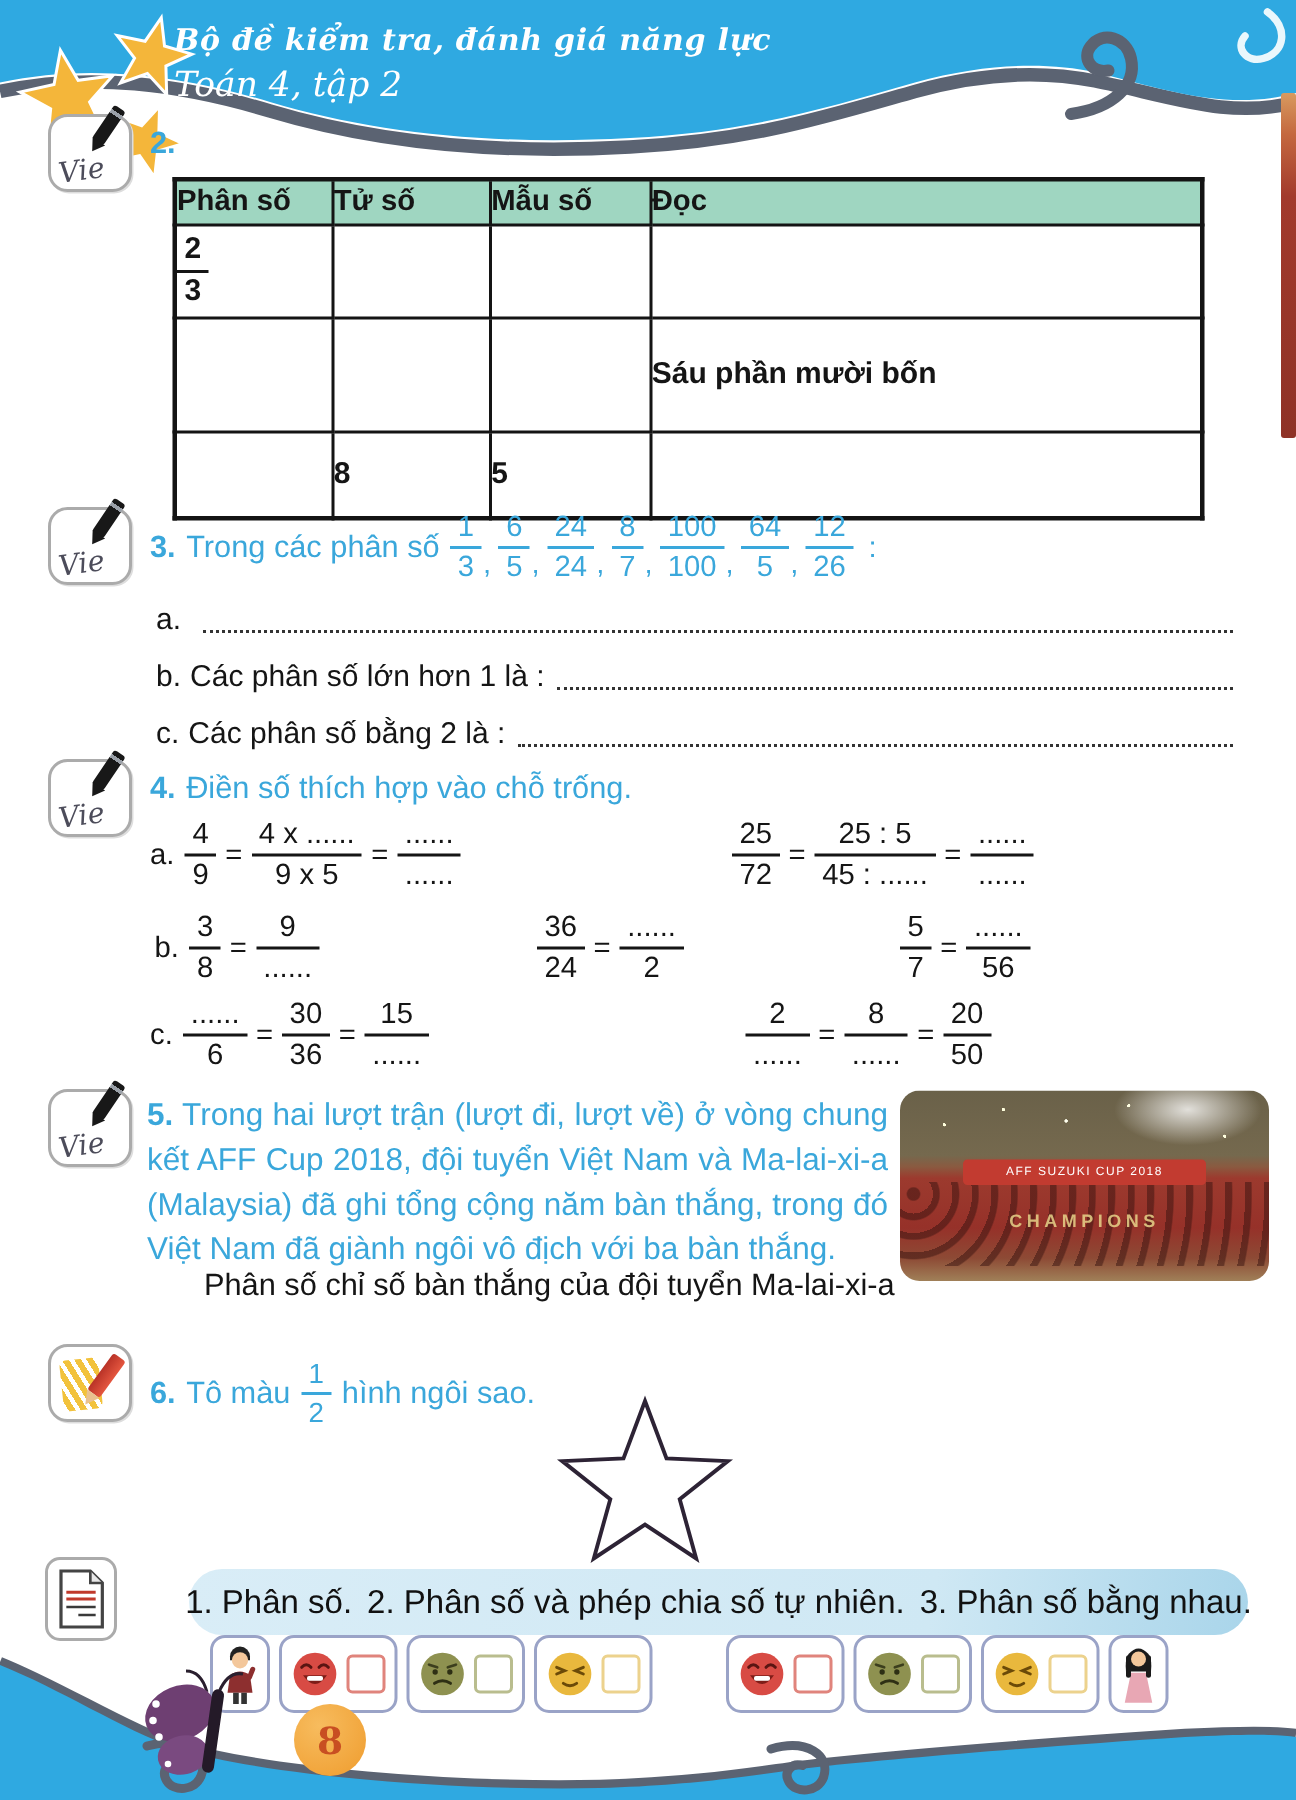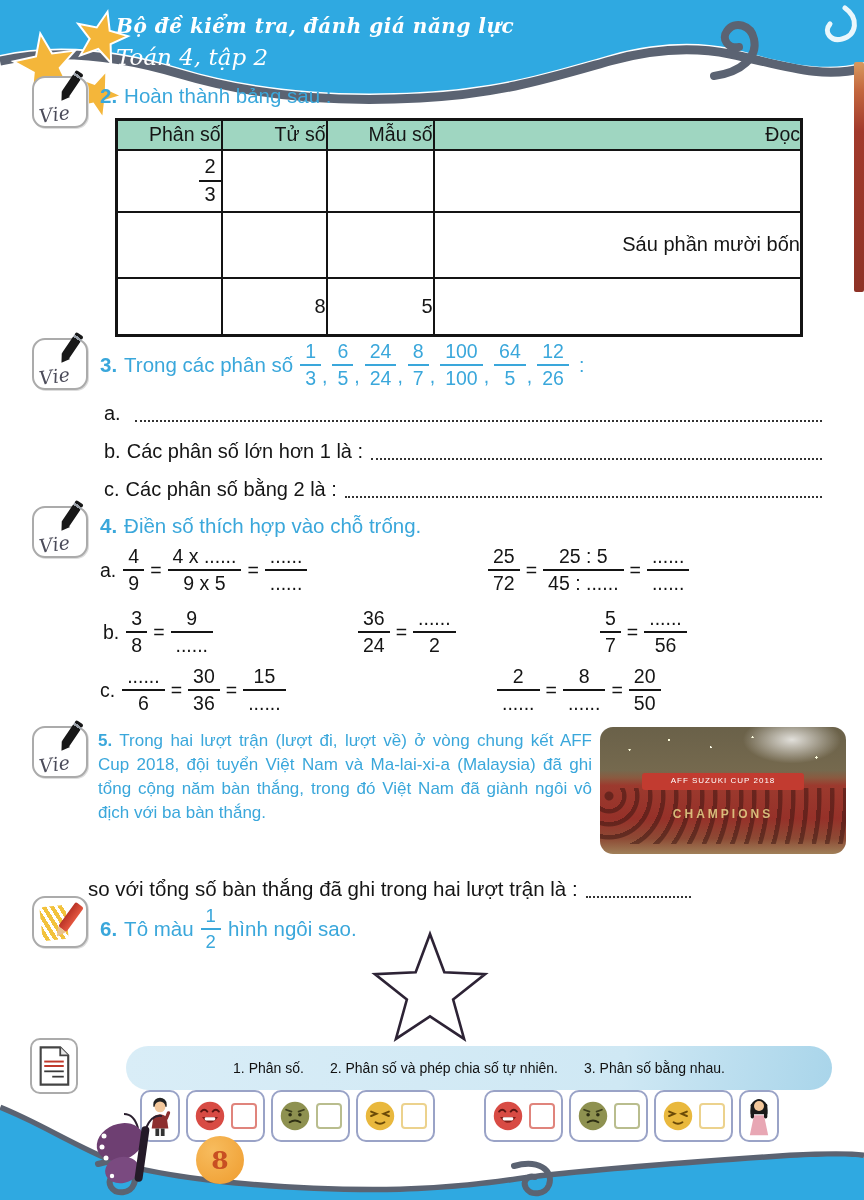--- a/index.html
+++ b/index.html
@@ -56,32 +56,32 @@
   .frac .d{padding:2px 5px 0}
   .eq{display:inline-flex;align-items:center;font-size:19.5px}
   .eq .comma{align-self:flex-end;margin:0 1px 1px -3px}
   .eq .label{margin-right:7px}
   .eq .op{margin:0 6px}
   .eq.abs{position:absolute;height:58px;color:var(--ink)}
 
   
   .ex2-table{position:absolute;left:115px;top:118px;border-collapse:collapse;table-layout:fixed;
          font-size:20px;color:var(--ink);border:3px solid #141414}
-  .ex2-table th,.ex2-table td{border:2.5px solid #141414;text-align:right;vertical-align:middle;
-         font-weight:normal;padding:0}
+  .ex2-table th,.ex2-table td{border:2.5px solid #141414;text-align:left;vertical-align:middle;
+         font-weight:bold;padding:0}
   .ex2-table th{background:var(--green);height:30px;font-size:19.5px}
 
   
   .abc{position:absolute;left:104px;right:42px;display:flex;font-size:20px;color:var(--ink);white-space:nowrap}
   .abc .lbl{margin-right:6px}
   .dots{flex:1 1 auto;border-bottom:2.5px dotted #333;margin:0 0 3px 8px}
   .dots2{display:inline-block;width:105px;border-bottom:2.5px dotted #333;margin:0 0 3px 8px}
 
   
-  .para{position:absolute;left:98px;top:729px;width:494px;font-size:17px;line-height:1.42;
+  .para{position:absolute;left:98px;top:729px;width:494px;font-size:21px;line-height:1.42;
         color:var(--blue);text-align:justify}
   .photo{position:absolute;left:600px;top:727px;width:246px;height:127px;border-radius:13px;overflow:hidden;
       background:
         radial-gradient(70px 34px at 78% 10%,rgba(255,255,255,.8),rgba(255,255,255,0) 70%),
         radial-gradient(2px 2px at 12% 18%,#ffd 50%,transparent 60%),
         radial-gradient(2px 2px at 28% 10%,#ffd 50%,transparent 60%),
         radial-gradient(2px 2px at 45% 16%,#ffe 50%,transparent 60%),
         radial-gradient(2px 2px at 62% 8%,#ffd 50%,transparent 60%),
         radial-gradient(2px 2px at 88% 24%,#ffd 50%,transparent 60%),
         linear-gradient(180deg,#6a6149 0%,#75694e 34%,#8a5a40 40%,#9c3a2e 46%,#963129 72%,#8d4a35 88%,#a08058 100%)}
@@ -95,21 +95,21 @@
   .ans2{position:absolute;left:88px;top:877px;font-size:20.5px;color:var(--ink);display:flex;white-space:nowrap}
 
   
   .star{position:absolute;left:366px;top:930px}
 
   
   .doc-box{position:absolute;left:30px;top:1038px;width:48px;height:56px;background:#fff;border:2px solid #ababab;
         border-radius:10px;display:flex;align-items:center;justify-content:center}
   .topic-bar{position:absolute;left:126px;top:1046px;width:706px;height:44px;border-radius:22px;
         background:linear-gradient(100deg,#d9edf7 0%,#cfe8f4 70%,#a9d5ea 100%);
-        display:flex;align-items:center;justify-content:center;gap:26px;font-size:14px;color:#111;white-space:nowrap}
+        display:flex;align-items:center;justify-content:center;gap:10px;font-size:22px;color:#111;white-space:nowrap}
   .feedback{position:absolute;top:1090px;display:flex;gap:6px;align-items:stretch}
   .avbox{width:40px;border:2px solid #9aa3c7;border-radius:10px;background:#fff;display:flex;
         align-items:center;justify-content:center;padding:2px}
   .emo{display:flex;align-items:center;gap:5px;padding:3px 6px;border:2px solid #9aa3c7;border-radius:10px;background:#fff}
   .cb{width:26px;height:26px;border-radius:4px;background:#fff;border:2px solid #bbb}
   .cb.red{border-color:#e0847c}
   .cb.olive{border-color:#b9bd8e}
   .cb.yellow{border-color:#ecd28d}
   .butterfly{position:absolute;left:90px;top:1110px}
   .pagenum{position:absolute;left:196px;top:1136px;width:48px;height:48px;border-radius:50%;
@@ -136,21 +136,20 @@
   <div class="series">Bộ đề kiểm tra, đánh giá năng lực</div>
   <div class="book">Toán 4, tập 2</div>
   <div class="edge-strip"></div>
 
   <div class="badge" style="top:76px">
     <span class="vie">Vie</span>
     <span class="marker"></span>
   </div>
   <div class="ex-title" style="left:100px;top:84px">
     <b>2.</b>
-    <span>Hoàn thành bảng sau :</span>
   </div>
   <table class="ex2-table">
     <colgroup>
         <col style="width:105px">
         <col style="width:105px">
         <col style="width:107px">
         <col style="width:368px">
       </colgroup>
     <tbody>
         <tr>
@@ -162,21 +161,21 @@
     <tr style="height:62px">
       <td><span class="frac">
               <span class="n">2</span>
               <span class="bar"></span>
               <span class="d">3</span>
             </span></td>
       <td></td>
       <td></td>
       <td></td>
     </tr>
-    <tr style="height:66px">
+    <tr style="height:76px">
       <td></td>
       <td></td>
       <td></td>
       <td>Sáu phần mười bốn</td>
     </tr>
     <tr style="height:58px">
       <td></td>
       <td>8</td>
       <td>5</td>
       <td></td>
@@ -384,24 +383,21 @@
   </div>
   <div class="para">
     <b>5.</b>
     <span>Trong hai lượt trận (lượt đi, lượt về) ở vòng chung kết AFF Cup 2018, đội tuyển Việt Nam và Ma-lai-xi-a (Malaysia) đã ghi tổng cộng năm bàn thắng, trong đó Việt Nam đã giành ngôi vô địch với ba bàn thắng.</span>
   </div>
   <div class="photo">
     <div class="photo-team"></div>
     <div class="photo-banner">AFF SUZUKI CUP 2018</div>
     <div class="photo-champ">CHAMPIONS</div>
   </div>
-  <div class="ans2">
-    <span>so với tổng số bàn thắng đã ghi trong hai lượt trận là :</span>
-    <span class="dots2"></span>
-  </div>
+  <div class="ans1">Phân số chỉ số bàn thắng của đội tuyển Ma-lai-xi-a</div>
 
   <div class="badge" style="top:896px">
     <span class="scribble"></span>
     <span class="pencil-body"></span>
   </div>
   <div class="ex-title" style="left:100px;top:901px;height:56px">
     <b>6.</b>
     <span>Tô màu</span>
     <span class="eq" style="font-size:18.5px">
         <span class="frac">

